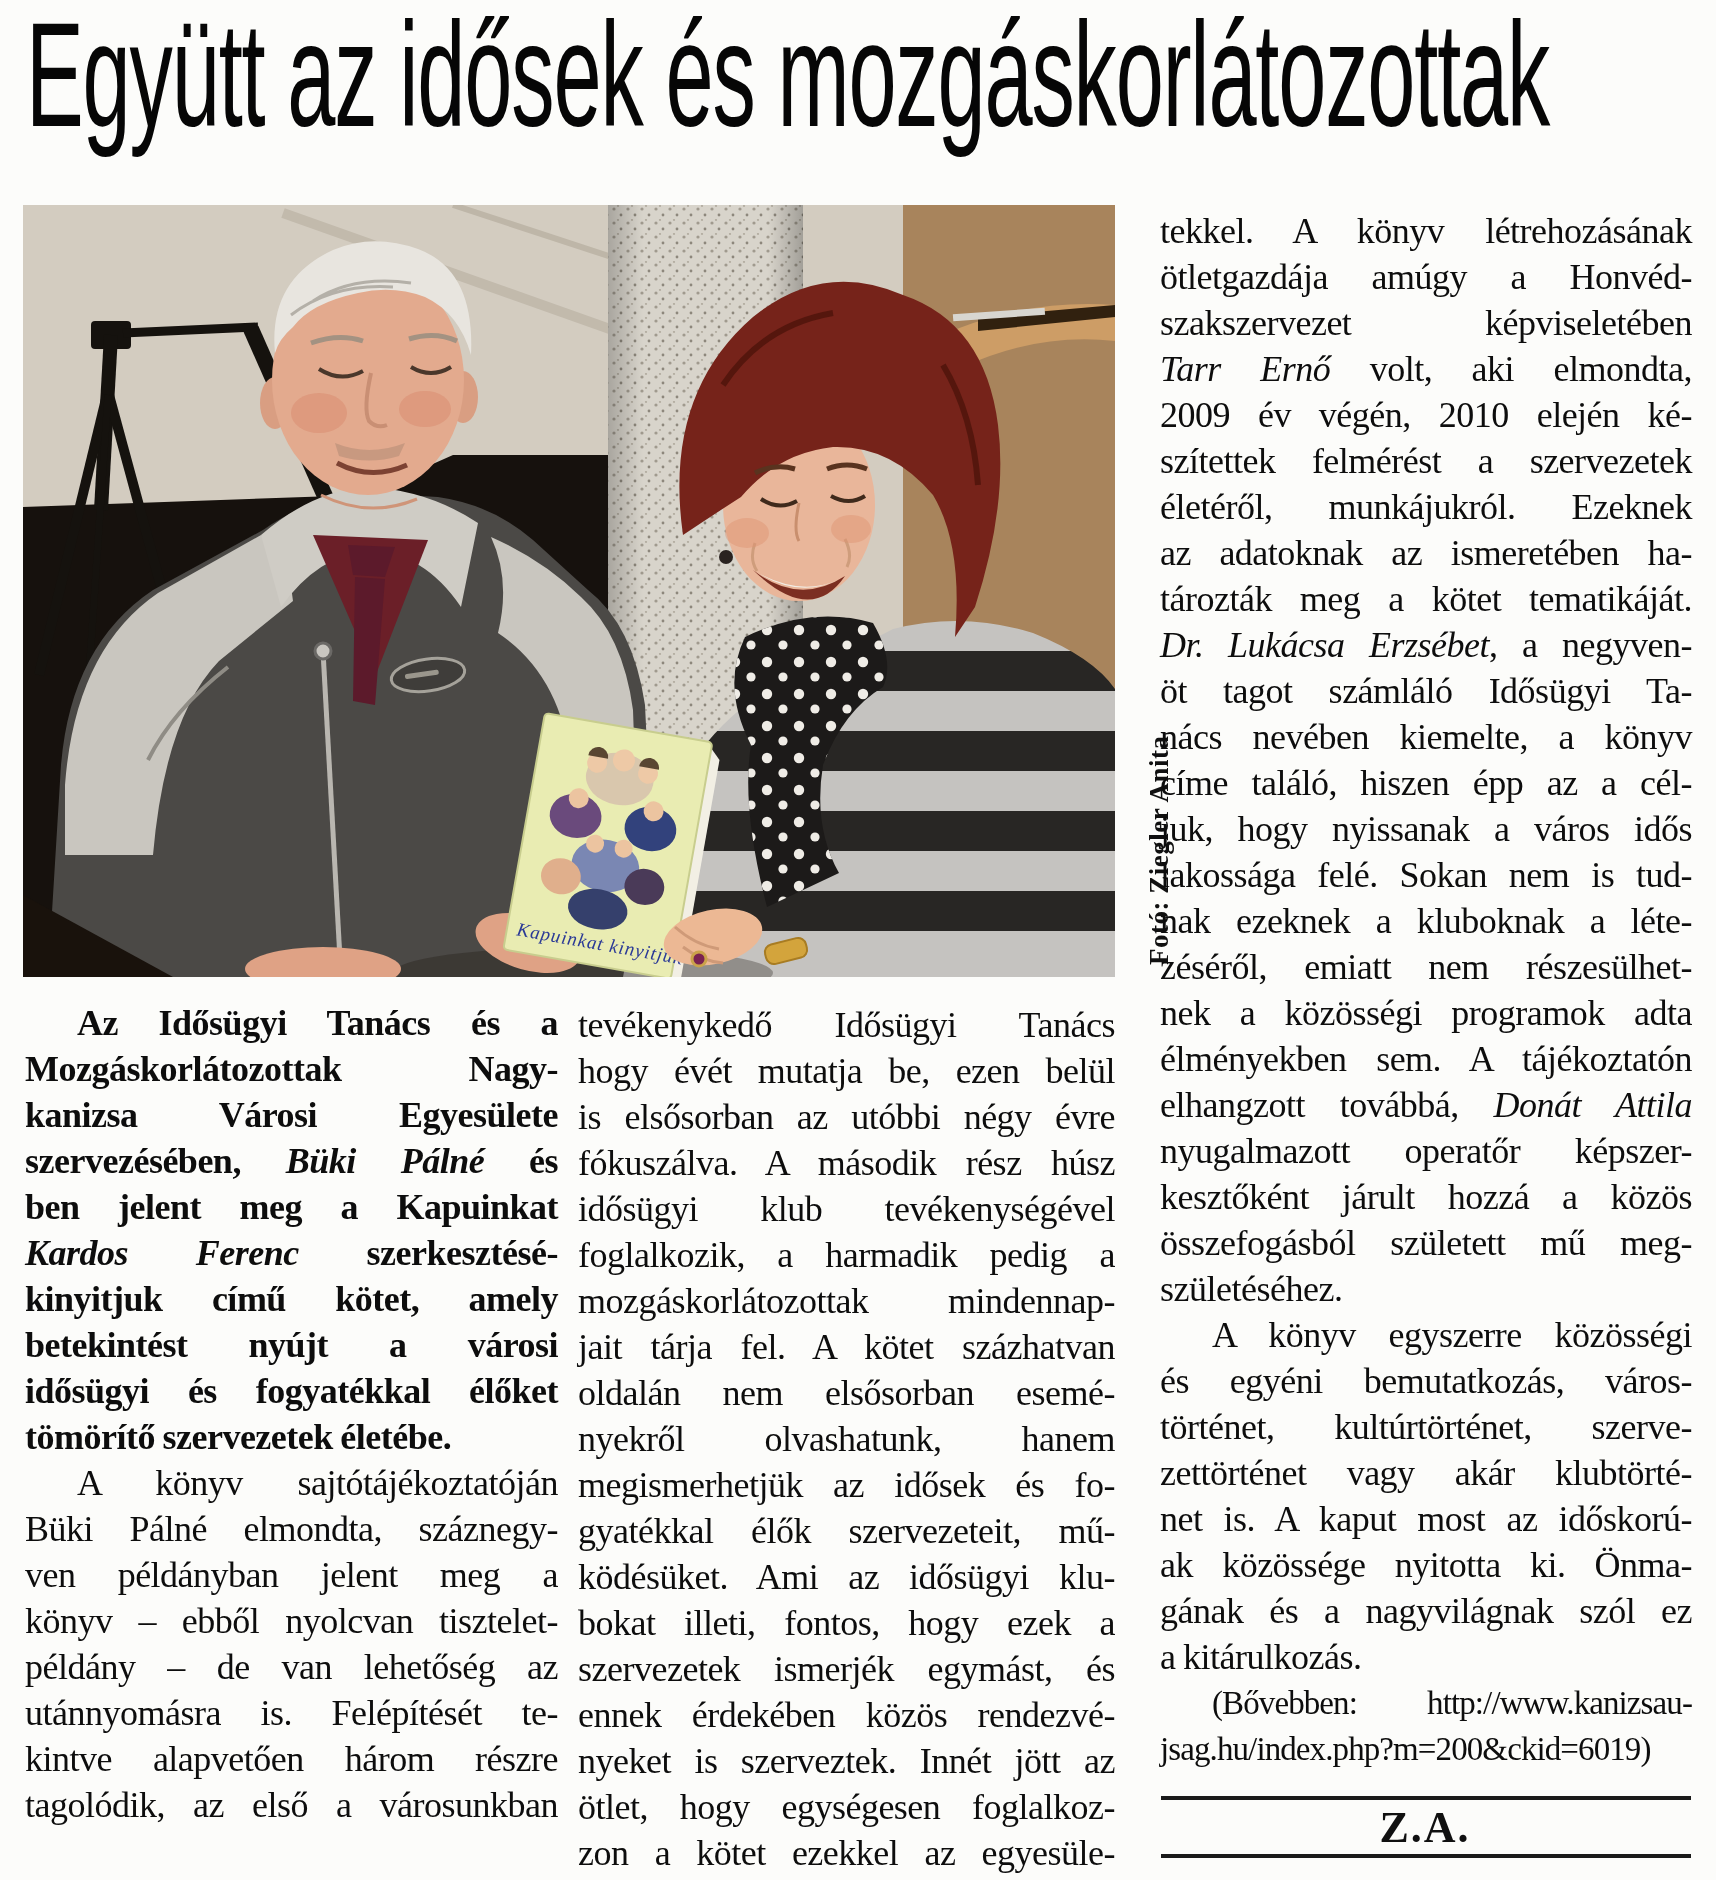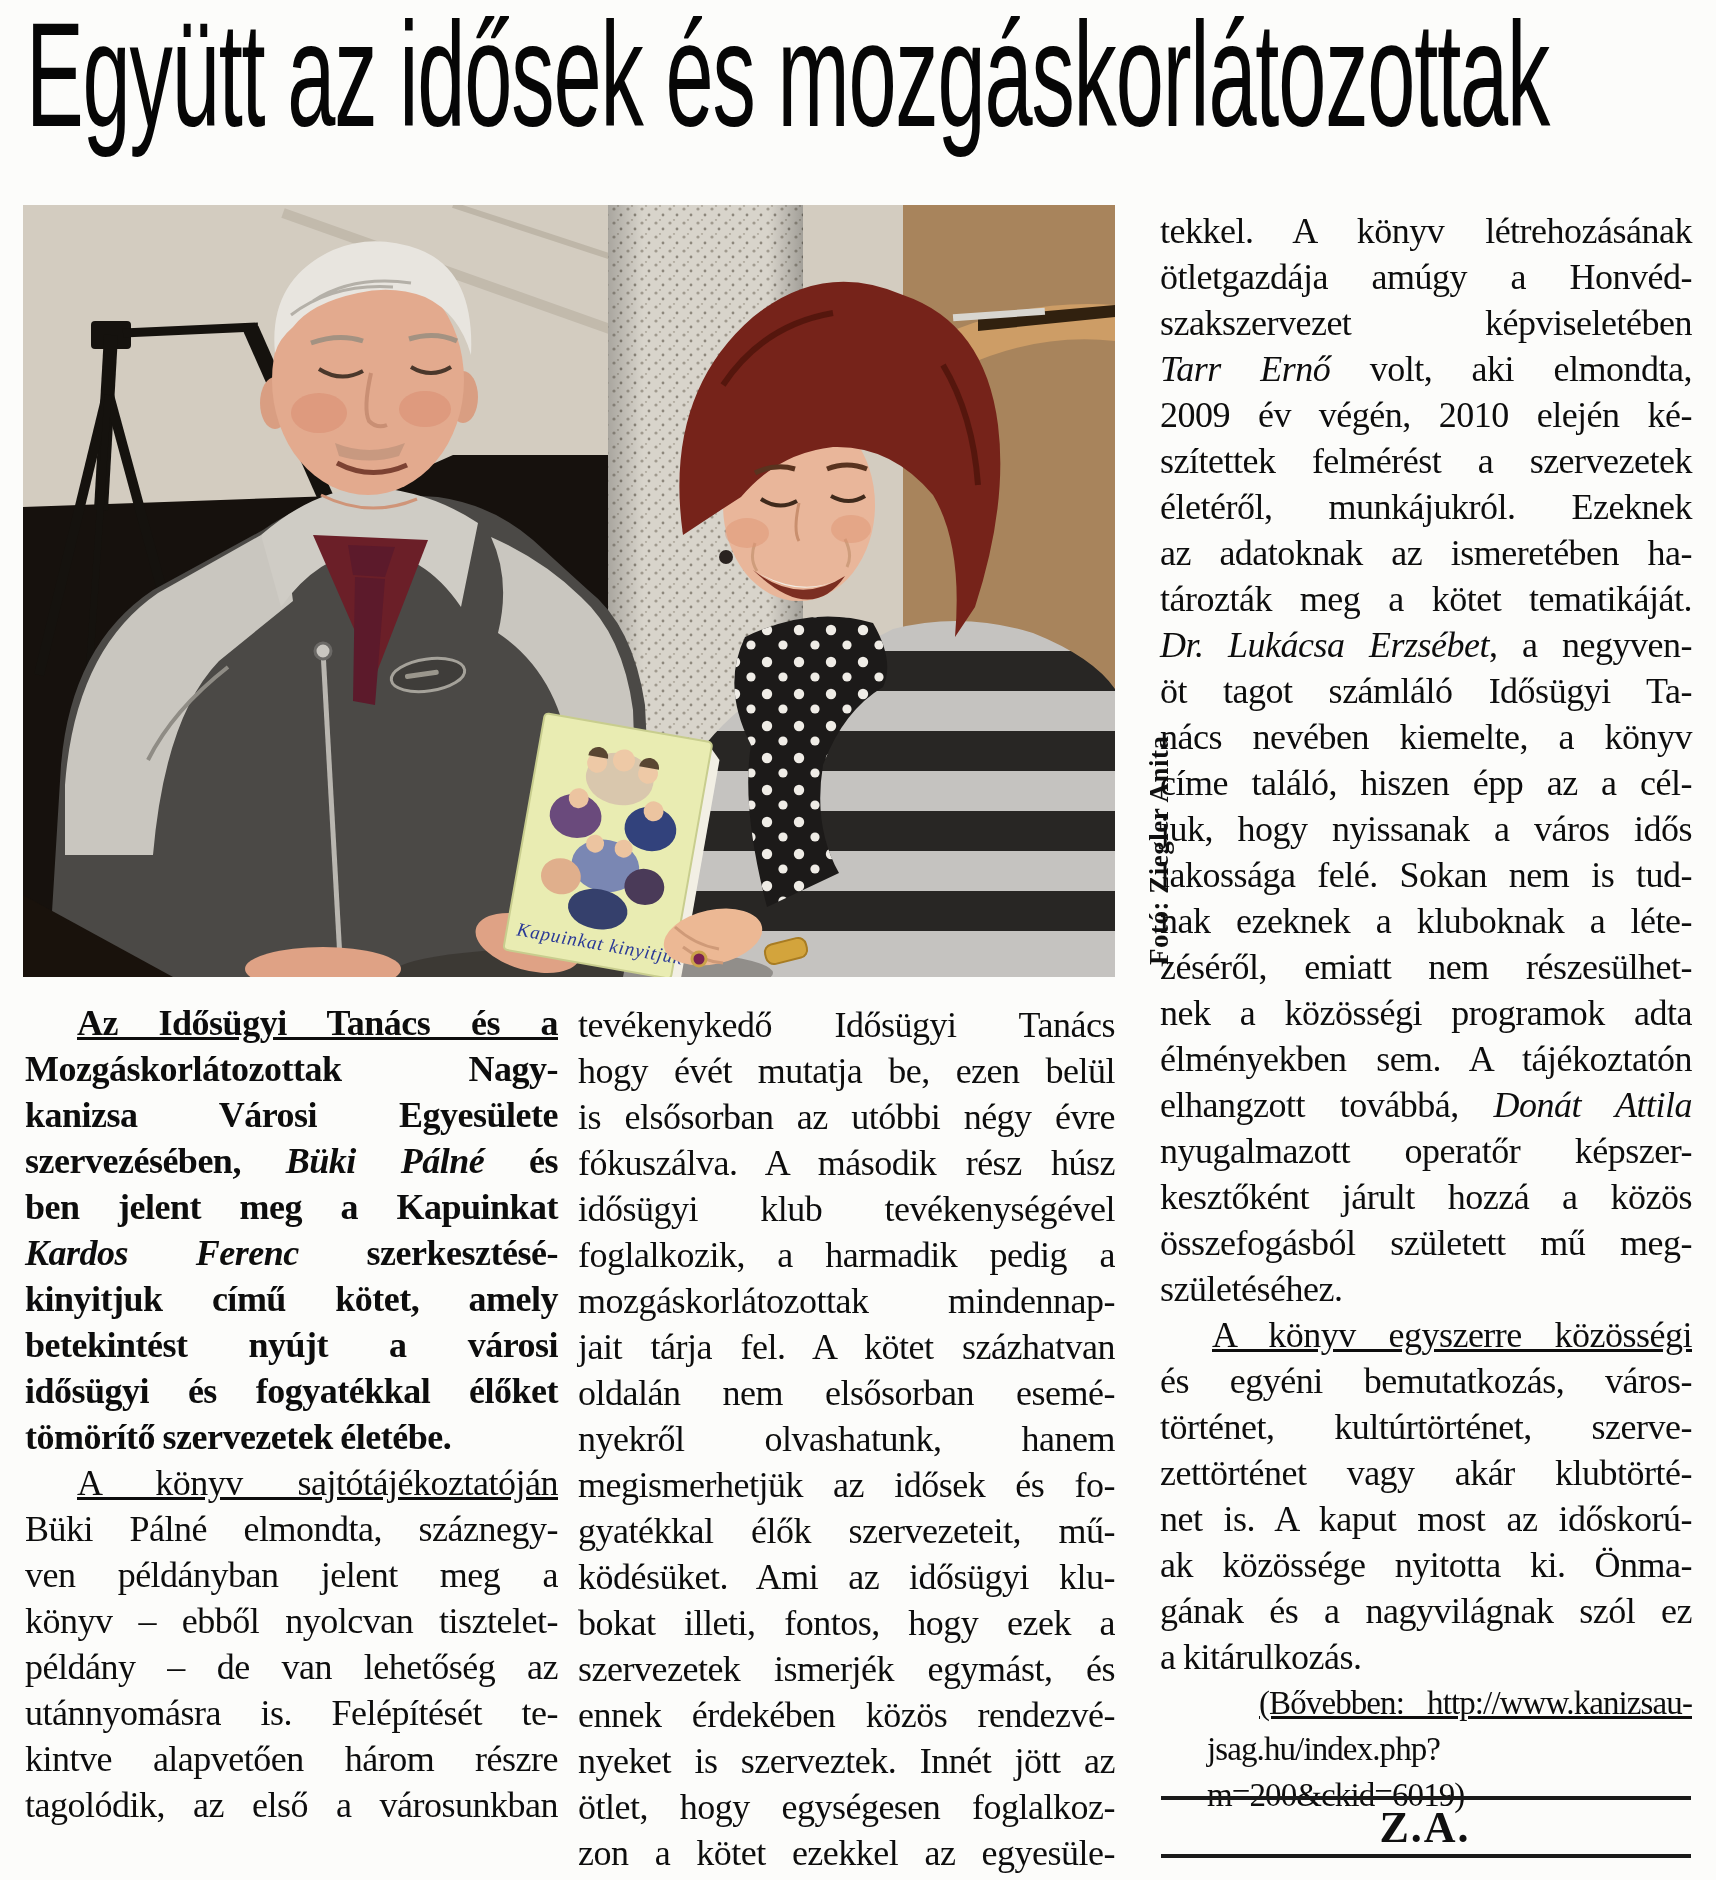--- a/index.html
+++ b/index.html
@@ -23,24 +23,24 @@
   }
   .col{
     position:absolute;font-size:36px;line-height:46px;
     letter-spacing:-0.5px;word-spacing:-1px;text-align:justify;color:#0d0d0d;
   }
   .col-left{left:25px;top:1000px;width:533px;}
   .col-mid{left:578px;top:1002px;width:537px;}
   .col-right{left:1160px;top:208px;width:532px;}
   .line{text-align-last:justify;min-height:46px;}
   .line.last{text-align-last:left;}
-  .line.indent{text-indent:52px;text-decoration:underline;}
+  .line.indent{text-indent:52px;}
   .para.lead{font-weight:700;}
   .para.gap{}
-  .para.small{font-size:33px;letter-spacing:-0.9px;word-spacing:-1.5px;margin-left:47px;}
+  .para.small{font-size:33px;letter-spacing:-0.9px;word-spacing:-1.5px;}
   .rule{position:absolute;left:1161px;width:530px;height:4px;background:#1a1a1a;}
   .rule-1{top:1796px;}
   .rule-2{top:1854px;}
   .byline{
     position:absolute;left:1160px;top:1802px;width:530px;
     text-align:center;font-weight:700;font-size:44px;letter-spacing:2px;color:#101010;
   }
   i{}
 </style>
 </head>

